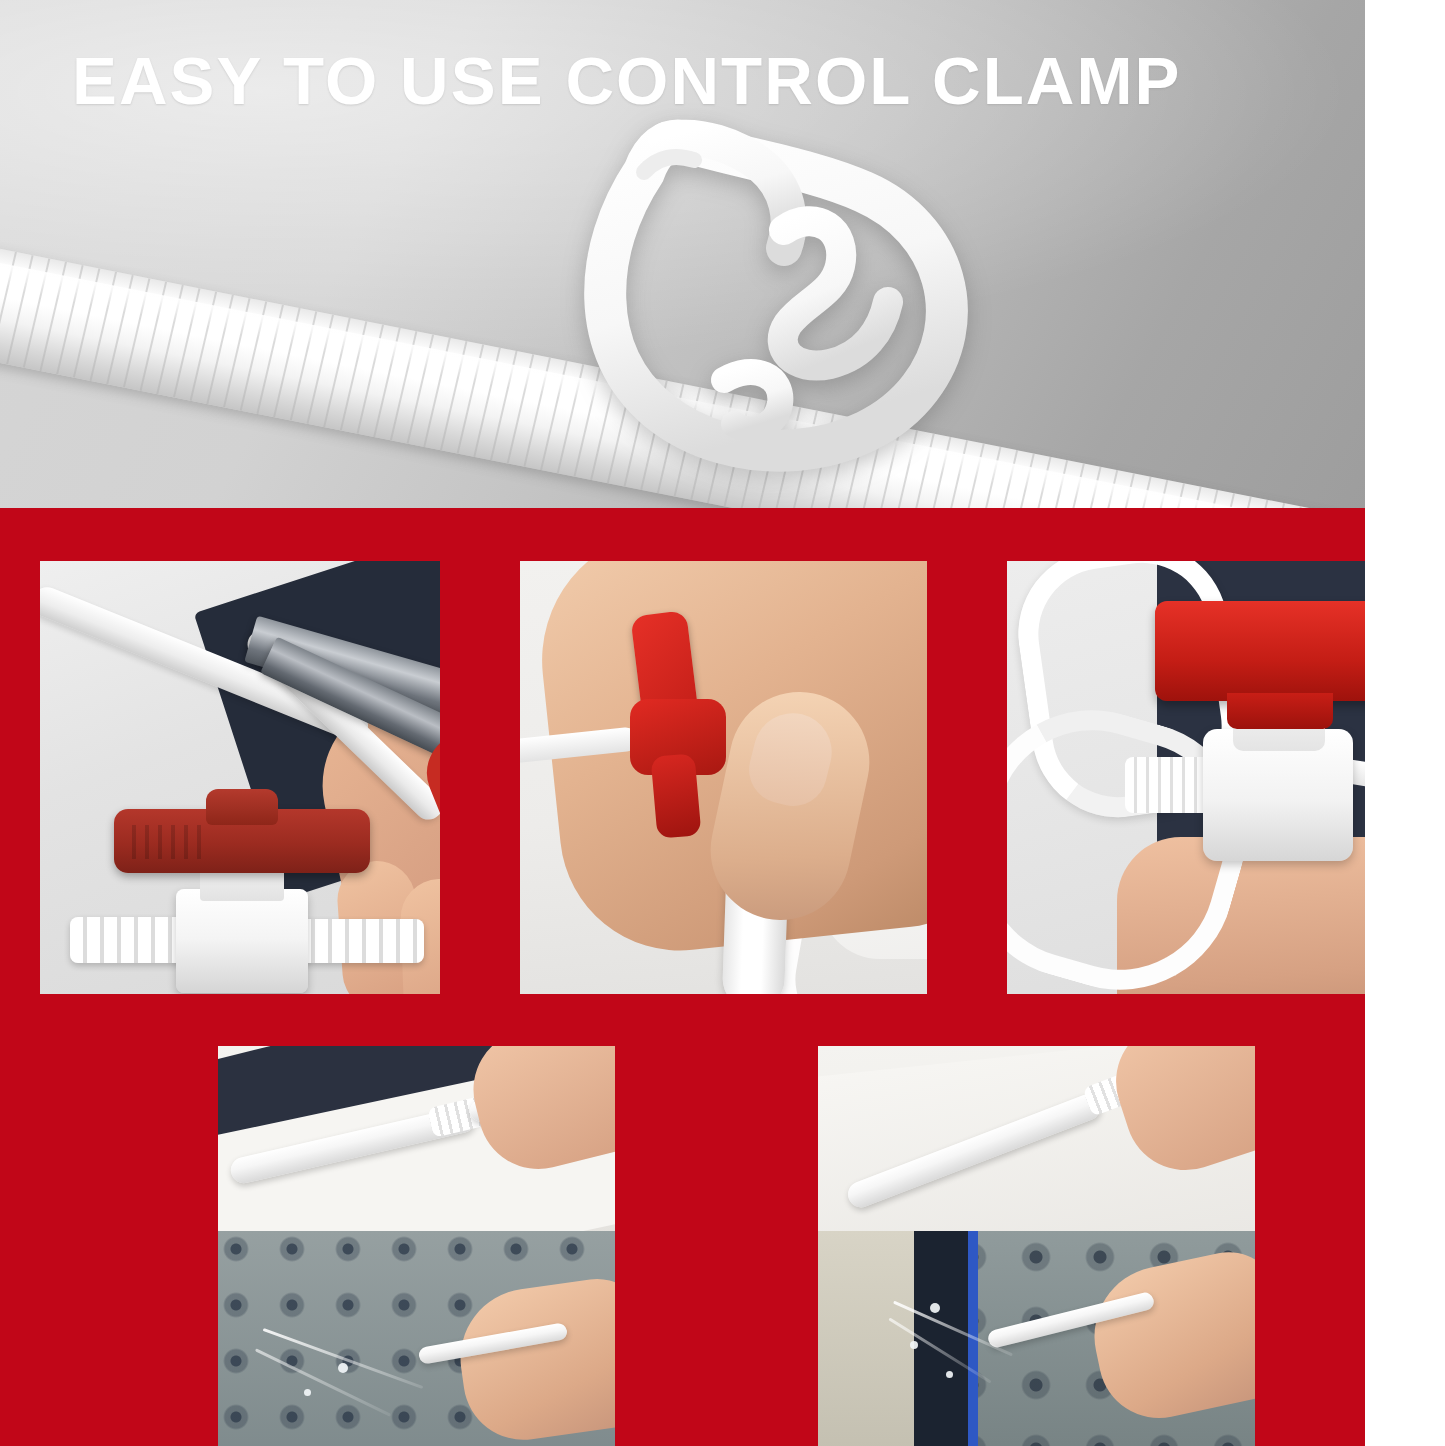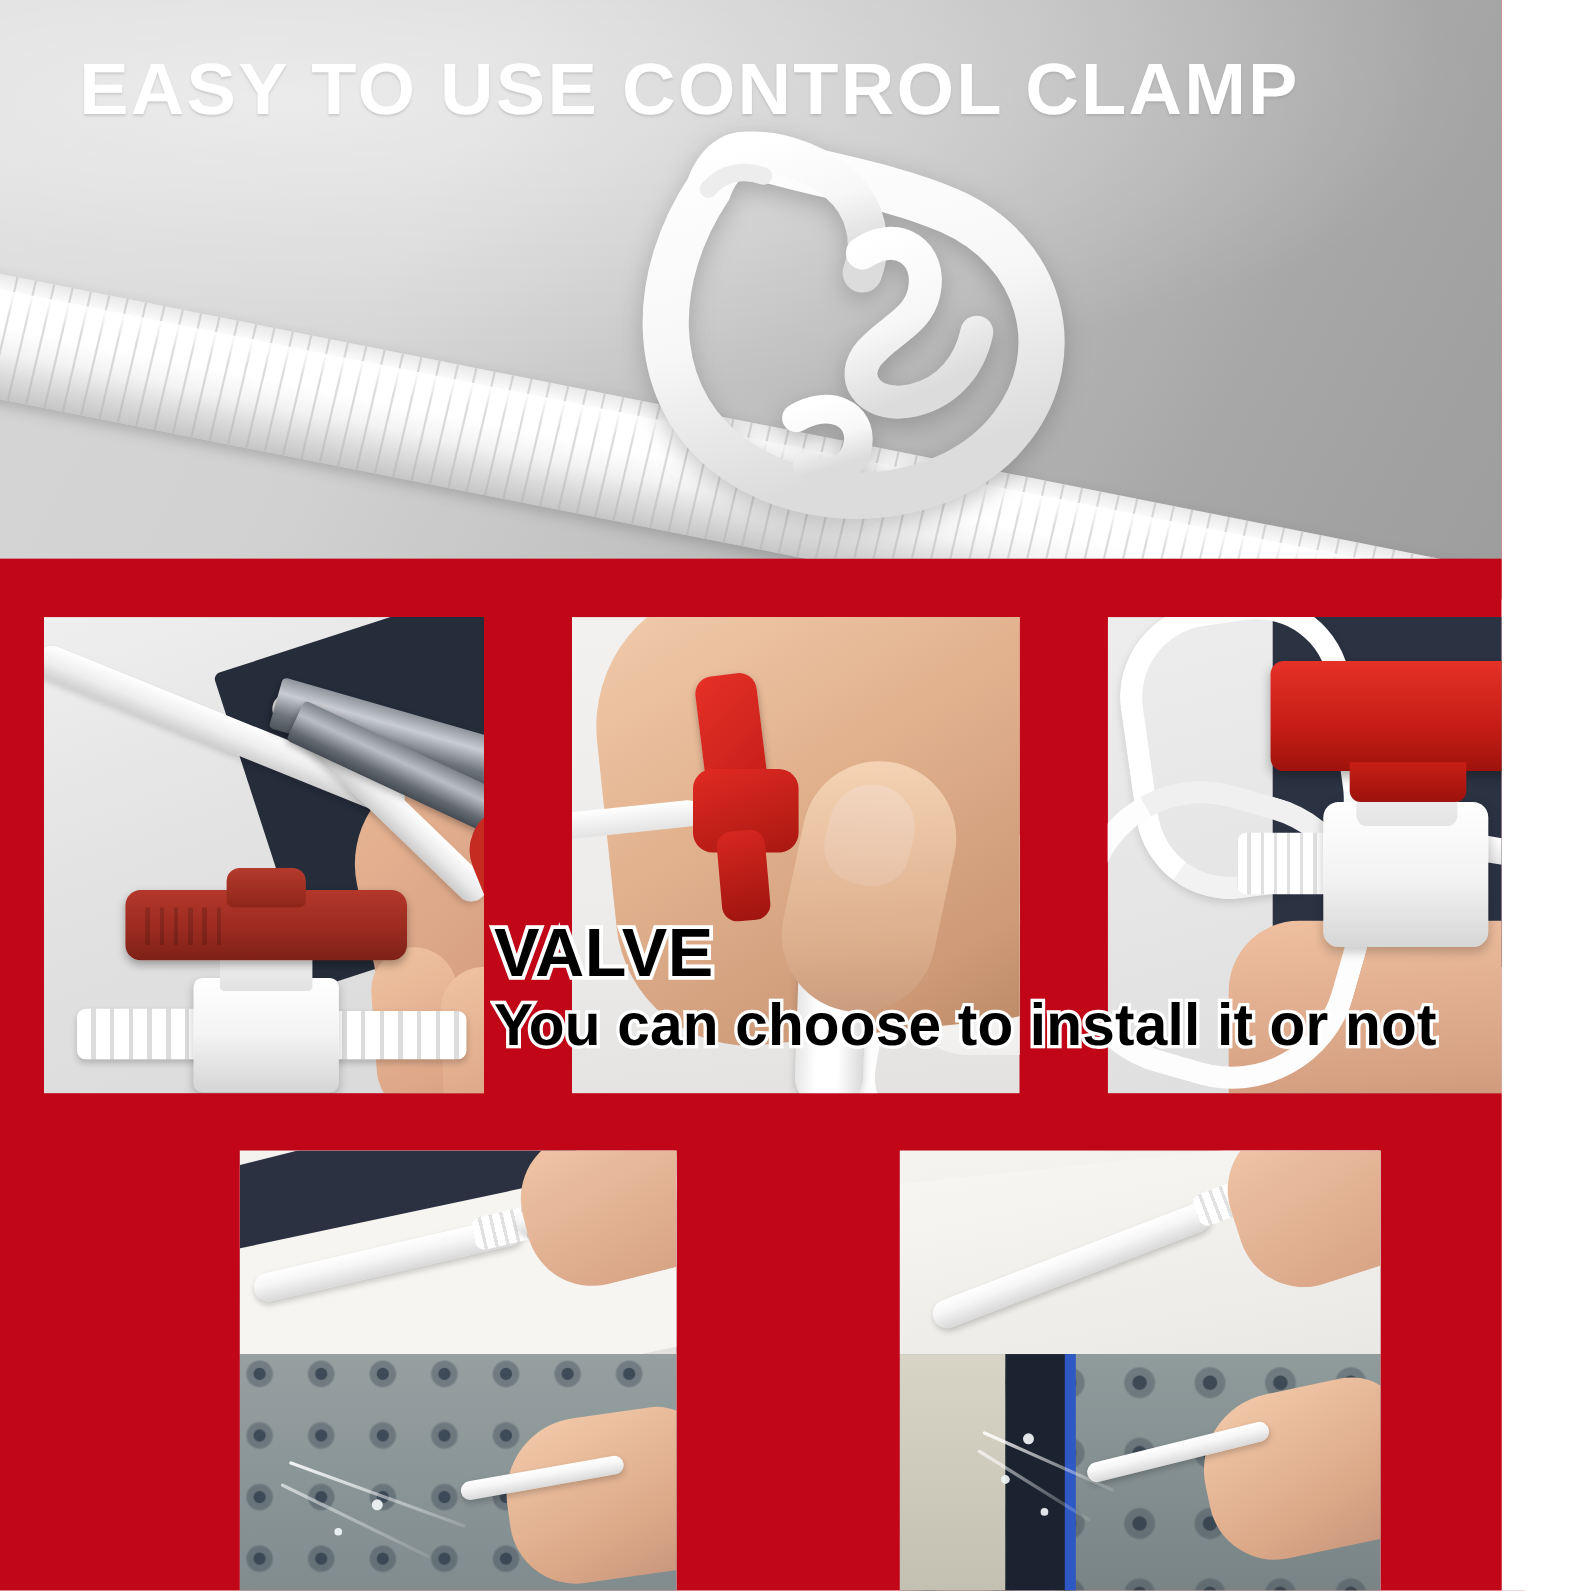--- a/index.html
+++ b/index.html
@@ -268,24 +268,20 @@
       <div class="p3loopA"></div>
       <div class="p3loopB"></div>
       <div class="p3hoseR"></div>
       <div class="p3nut"></div>
       <div class="p3vbody"></div>
       <div class="p3vstem"></div>
       <div class="p3vT"></div>
     </figure>
   </section>
 
-  <div class="capwrap">
-    <div class="cap-title">VALVE</div>
-    <div class="cap-sub">You can choose to install it or not</div>
-  </div>
 
   <div class="divider2"></div>
 
   <section class="botrow">
 
     <figure class="bp bpL">
       <div class="bt">
         <div class="bt-dark"></div>
         <div class="bt-ledge"></div>
         <div class="wand" style="left:10px;top:86px;transform:rotate(-13deg);"></div>

